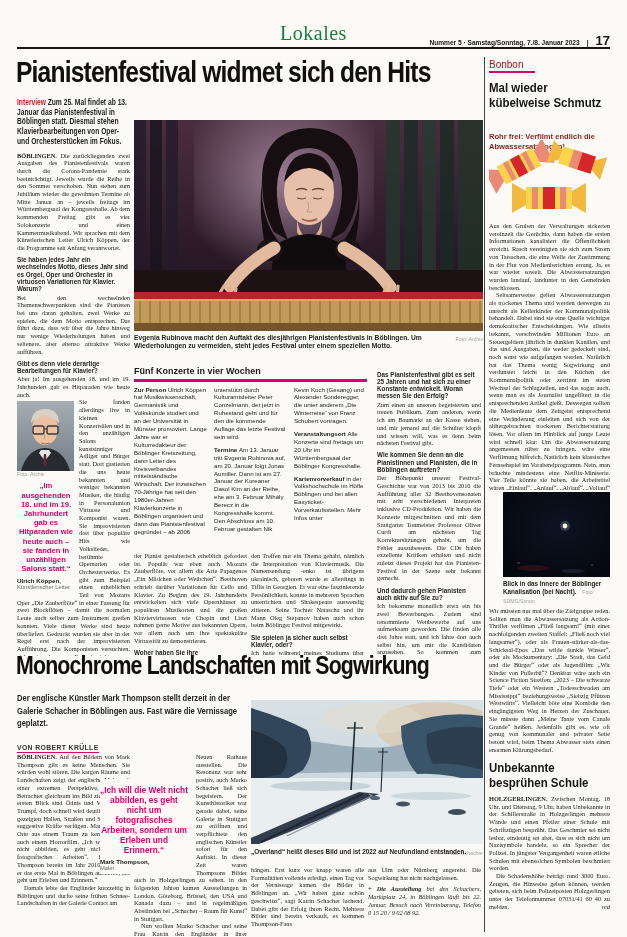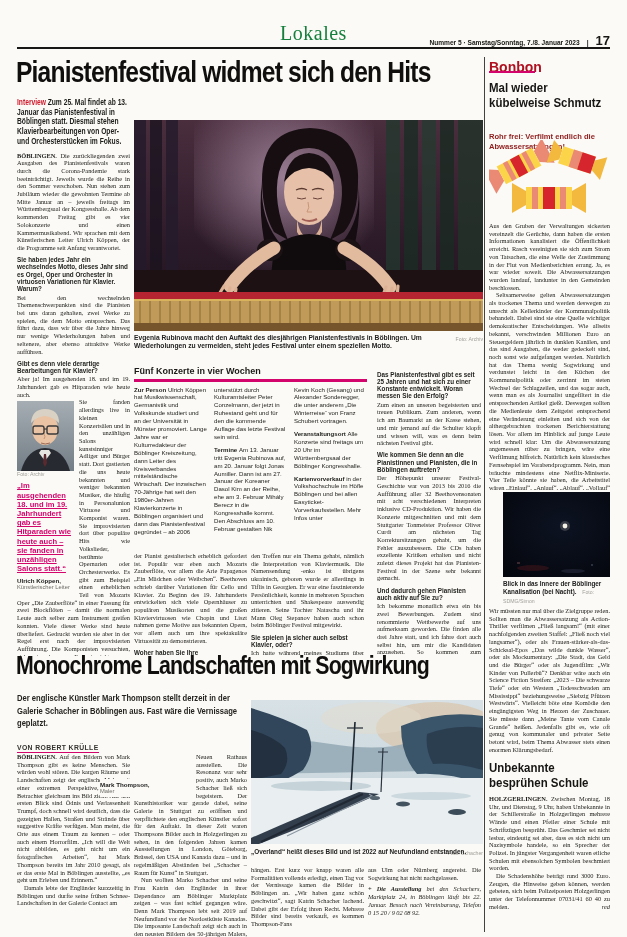--- a/index.html
+++ b/index.html
@@ -18,42 +18,42 @@
   
   .condense{transform-origin:0 0;}
   .h-main{font-family:"Liberation Sans",sans-serif;font-weight:bold;color:#100f0e;
           font-size:30px;letter-spacing:-1px;line-height:1;white-space:nowrap;transform:scaleX(.82);}
   .h-sub{font-family:"Liberation Sans",sans-serif;font-weight:bold;color:#100f0e;
          font-size:26px;letter-spacing:-1px;line-height:1;white-space:nowrap;transform:scaleX(.82);}
   .h-rail{font-family:"Liberation Sans",sans-serif;font-weight:bold;color:#161513;
           font-size:13.5px;line-height:1.12;transform:scaleX(.85);}
   .deck{font-family:"Liberation Sans",sans-serif;font-weight:bold;color:#24231f;
         font-size:9.5px;line-height:1.32;transform:scaleX(.8);}
-  .rail-label{font-family:"Liberation Sans",sans-serif;font-weight:bold;font-size:14px;color:#b01020;}
+  .rail-label{font-family:"Liberation Sans",sans-serif;font-weight:normal;font-size:10px;color:#b01020;}
   .rail-deck{font-family:"Liberation Sans",sans-serif;font-weight:bold;font-size:7.6px;line-height:1.3;color:#8f1d1d;}
   .byline{display:inline-block;font-family:"Liberation Sans",sans-serif;font-weight:bold;font-size:6.8px;
           letter-spacing:.4px;color:#33322e;border-bottom:1.5px solid #d4046d;padding-bottom:1px;}
 
   
   .col{overflow:hidden;}
   .blk{margin:0;font-size:6.4px;line-height:7.7px;letter-spacing:-.05px;text-align:justify;}
   .blk.n + .blk.n{text-indent:7px;}
   .blk.q{font-family:"Liberation Sans",sans-serif;font-weight:bold;font-size:6.3px;line-height:7.3px;
          text-align:left;margin-top:4.5px;margin-bottom:1px;letter-spacing:0;}
   .blk.i{font-style:italic;margin-top:4px;}
   .blk .lead{font-weight:bold;font-family:inherit;}
   .blk .tail{float:right;font-style:italic;}
   .lede{font-family:"Liberation Sans",sans-serif;font-weight:bold;font-size:8.4px;line-height:9.7px;
         text-align:left;margin:0 0 5px 0;transform:scaleX(.8);transform-origin:0 0;width:141px;}
   .kicker{color:#d11a2c;margin-right:2px;}
 
   
   .inset-left{float:left;width:58px;margin:3px 4px 2px 0;}
   .pq{font-family:"Liberation Sans",sans-serif;font-weight:bold;color:#d4046d;
-      font-size:7.6px;line-height:9.2px;text-align:left;margin:4px 0 3px 0;text-decoration:underline;}
+      font-size:7.6px;line-height:9.2px;text-align:center;margin:4px 0 3px 0;}
   .pq-name{font-family:"Liberation Sans",sans-serif;font-weight:bold;font-size:6.2px;color:#222;line-height:7px;}
   .pq-role{font-family:"Liberation Sans",sans-serif;font-size:5.8px;color:#6e6d68;line-height:6.8px;}
   .qbox{float:left;width:88px;margin:26px 5px 2px -34px;background:#fbfaf6;padding:2px 3px 2px 0;}
   .qbox .pq{font-size:8.3px;line-height:10px;}
 
   
   .cap{font-family:"Liberation Sans",sans-serif;font-weight:bold;font-size:6.7px;line-height:8.4px;color:#222;text-align:left;}
   .credit{font-family:"Liberation Sans",sans-serif;font-weight:normal;font-size:5.2px;color:#a09f98;}
   .cap .credit{float:right;margin-top:1px;margin-left:4px;}
   .cap-nowrap{white-space:nowrap;overflow:hidden;}
@@ -331,20 +331,21 @@
     <span class="byline">VON ROBERT KRÜLLE</span>
   </div>
 
   <div class="abs col" style="left:17px;top:753px;width:113px;height:180px;">
       <p class="blk n"><b class="lead">BÖBLINGEN. </b>Auf den Bildern von Mark Thompson gibt es keine Menschen. Sie würden wohl stören. Die kargen Räume und Landschaften zeigt der englische Maler mit einer extremen Perspektive, die den Betrachter gleichsam ins Bild zieht. Auf den ersten Blick sind Ödnis und Verlassenheit Trumpf, doch schnell wird deutlich, dass die gezeigten Hallen, Straßen und Strände über suggestive Kräfte verfügen. Man meint, die Orte aus einem Traum zu kennen – oder auch einem Horrorfilm. „Ich will die Welt nicht abbilden, es geht nicht um ein fotografisches Arbeiten“, hat Mark Thompson bereits im Jahr 2010 gesagt, als er das erste Mal in Böblingen ausstellte, „es geht um Erleben und Erinnern.“</p>
       <p class="blk n">Damals lebte der Engländer kurzzeitig in Böblingen und durfte seine frühen Schnee-Landschaften in der Galerie Contact am</p>
     </div>
 
   <div class="abs col" style="left:134px;top:753px;width:113px;height:180px;overflow:visible;">
     <div class="qbox">
+      <p class="pq">„Ich will die Welt nicht abbilden, es geht nicht um fotografisches Arbeiten, sondern um Erleben und Erinnern.“</p>
       <div class="pq-name">Mark Thompson,</div>
       <div class="pq-role">Maler</div>
     </div>
     <div>
         <p class="blk n">Neuen Rathaus ausstellen. Die Resonanz war sehr positiv, auch Marko Schacher ließ sich begeistern. Der Kunsthistoriker war gerade dabei, seine Galerie in Stuttgart zu eröffnen und verpflichtete den englischen Künstler sofort für den Auftakt. In dieser Zeit waren Thompsons Bilder auch in Holzgerlingen zu sehen, in den folgenden Jahren kamen Ausstellungen in London, Göteborg, Brüssel, den USA und Kanada dazu – und in regelmäßigen Abständen bei „Schacher – Raum für Kunst“ in Stuttgart.</p>
         <p class="blk n">Nun wollten Marko Schacher und seine Frau Katrin den Engländer in ihrer Dependance am Böblinger Marktplatz zeigen – was fast schief gegangen wäre. Denn Mark Thompson lebt seit 2019 auf Neufundland vor der Nordostküste Kanadas. Die imposante Landschaft zeigt sich auch in den neusten Bildern des 50-jährigen Malers, sie sind farbiger geworden. Doch der Transport von Nordamerika nach Böblingen blieb beim deutschen Zoll</p>
       </div>
   </div>
 
   <svg class="abs img-frame" style="left:251px;top:700px;" width="232" height="144" viewBox="0 0 232 144">

